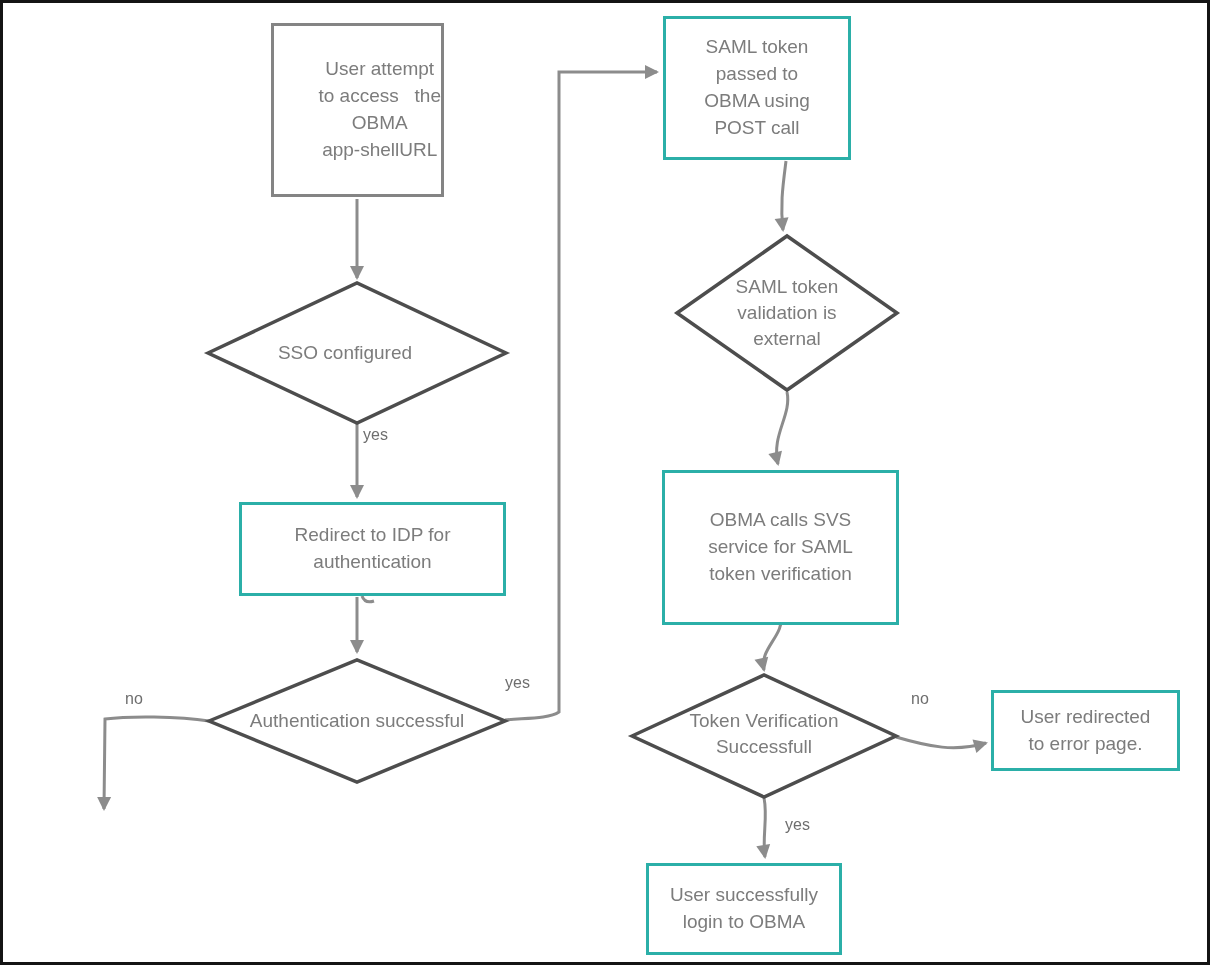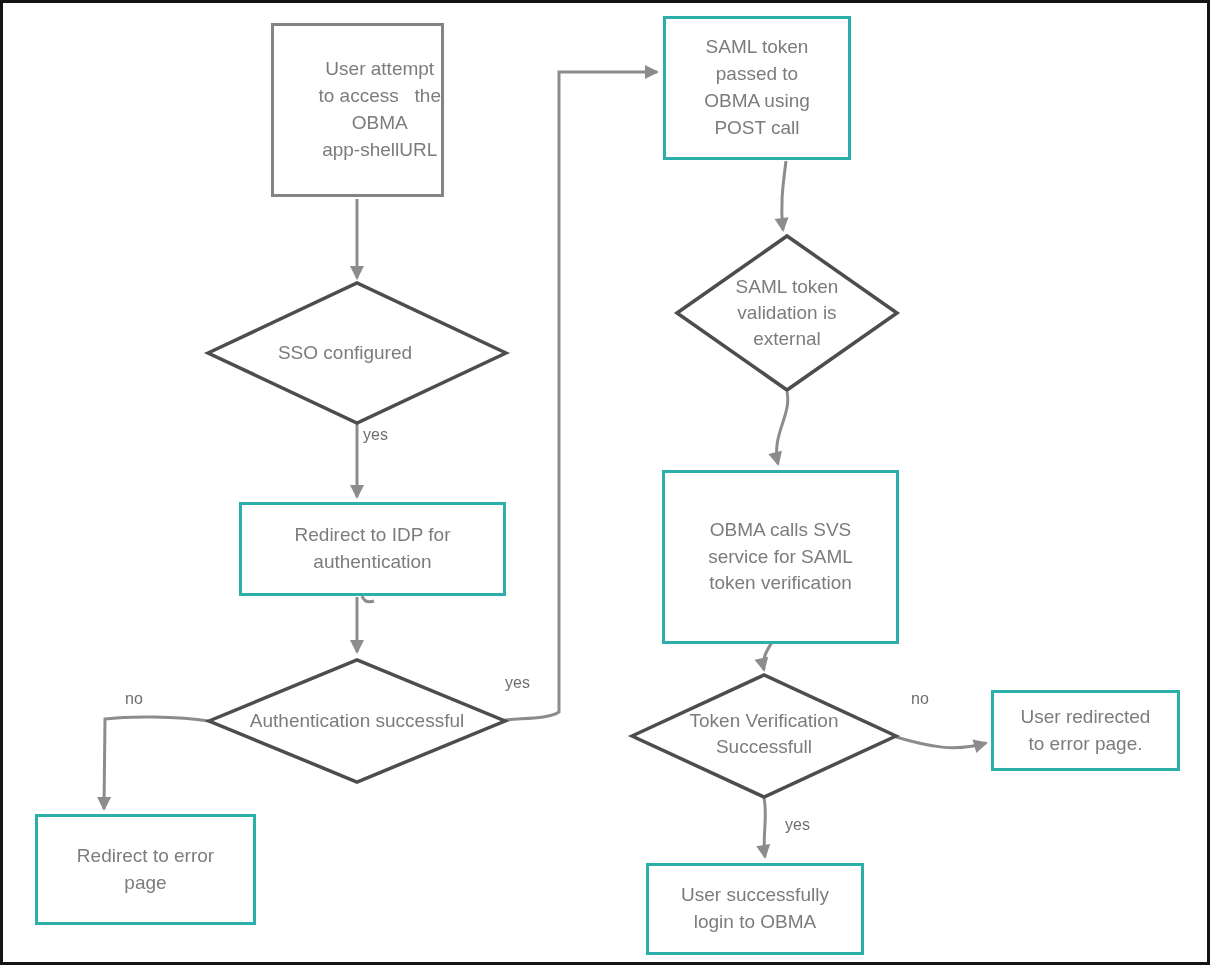--- a/index.html
+++ b/index.html
@@ -92,44 +92,40 @@
 to access   the
 OBMA
 app-shellURL</span>
   </div>
 
   <div class="node teal-box" style="left:236px; top:499px; width:267px; height:94px;justify-content:center;">
     <span class="label">Redirect to IDP for
 authentication</span>
   </div>
 
-  <div class="node teal-box" style="left:32px; top:811px; width:221px; height:111px;">
-    <span class="label">Redirect to error
-page</span>
-  </div>
 
   <div class="node teal-box" style="left:660px; top:13px; width:188px; height:144px;">
     <span class="label">SAML token
 passed to
 OBMA using
 POST call</span>
   </div>
 
-  <div class="node teal-box" style="left:659px; top:467px; width:237px; height:174px;">
+  <div class="node teal-box" style="left:659px; top:467px; width:237px; height:155px;">
     <span class="label">OBMA calls SVS
 service for SAML
 token verification</span>
   </div>
 
   <div class="node teal-box" style="left:988px; top:687px; width:189px; height:81px;">
     <span class="label">User redirected
 to error page.</span>
   </div>
 
-  <div class="node teal-box" style="left:643px; top:860px; width:218px; height:92px;">
+  <div class="node teal-box" style="left:643px; top:860px; width:196px; height:92px;">
     <span class="label">User successfully
 login to OBMA</span>
   </div>
 
   <div class="diamond-label" style="left:242px; top:334px; width:200px; height:32px;">
     <span class="label">SSO configured</span>
   </div>
 
   <div class="diamond-label" style="left:194px; top:702px; width:320px; height:32px;text-align:center;">
     <span class="label">Authentication successful</span>

